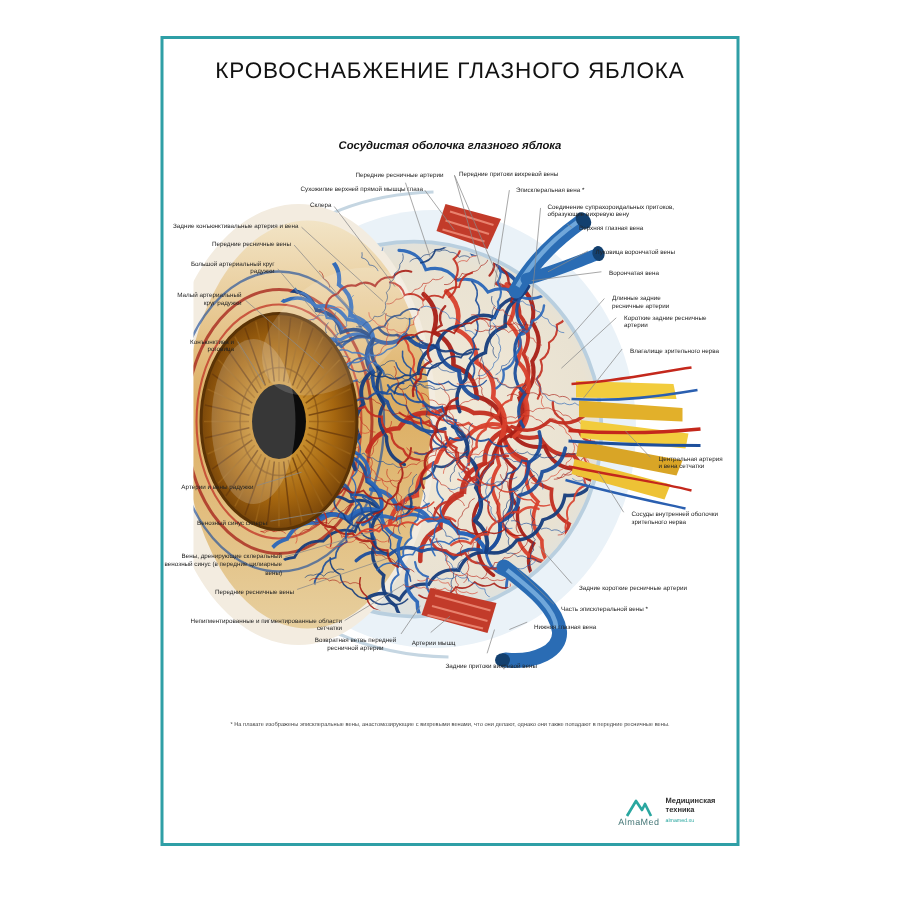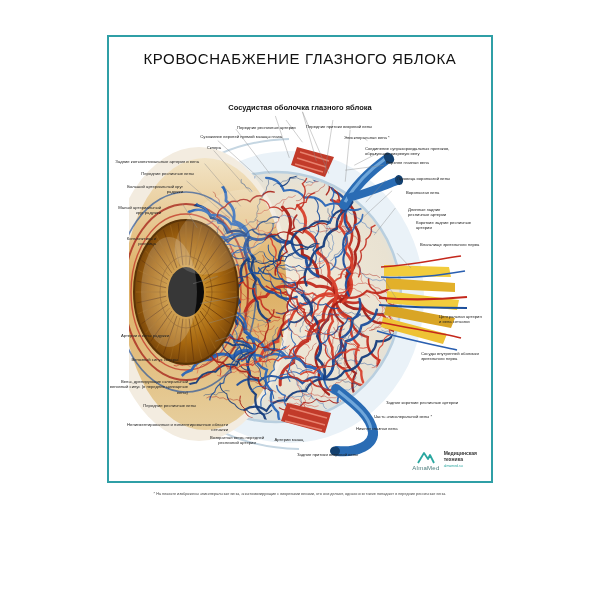--- a/index.html
+++ b/index.html
@@ -1,23 +1,23 @@
 <!DOCTYPE html>
 <html><head>
 <meta charset="utf-8">
 <style>
   html,body{margin:0;padding:0;}
   body{width:600px;height:600px;background:#ffffff;position:relative;
        font-family:"Liberation Sans",sans-serif;overflow:hidden;}
-  .poster{position:absolute;left:107px;top:35px;width:386px;height:448px;
+  .poster{position:absolute;left:107px;top:24px;width:386px;height:540px;
           border:2px solid #2f9fa6;background:#fff;box-sizing:border-box;}
   .title{position:absolute;top:13px;left:0;right:0;text-align:center;
          font-size:15px;font-weight:400;letter-spacing:.6px;color:#111;}
   .subtitle{position:absolute;top:66px;left:0;right:0;text-align:center;
-            font-size:7.5px;font-weight:bold;color:#111;}
+            font-size:7.5px;font-weight:bold;color:#111;font-style:italic;}
   .eye{position:absolute;left:20px;top:80px;}
   .leads{position:absolute;left:0;top:0;width:100%;height:100%;pointer-events:none;}
   .lbl{position:absolute;font-size:4.2px;line-height:1.25;color:#222;z-index:5;}
   .lbl.r{text-align:right;}
   .lbl.c{text-align:center;}
   .footnote{position:absolute;top:455px;left:10px;right:10px;text-align:center;
             font-size:3.8px;color:#444;}
   .logo{position:absolute;right:14px;bottom:10px;display:flex;gap:4px;align-items:flex-start;}
   .logo .col1{display:flex;flex-direction:column;align-items:center;}
   .brand{font-size:6px;color:#4a7a7a;letter-spacing:.3px;margin-top:1px;}

